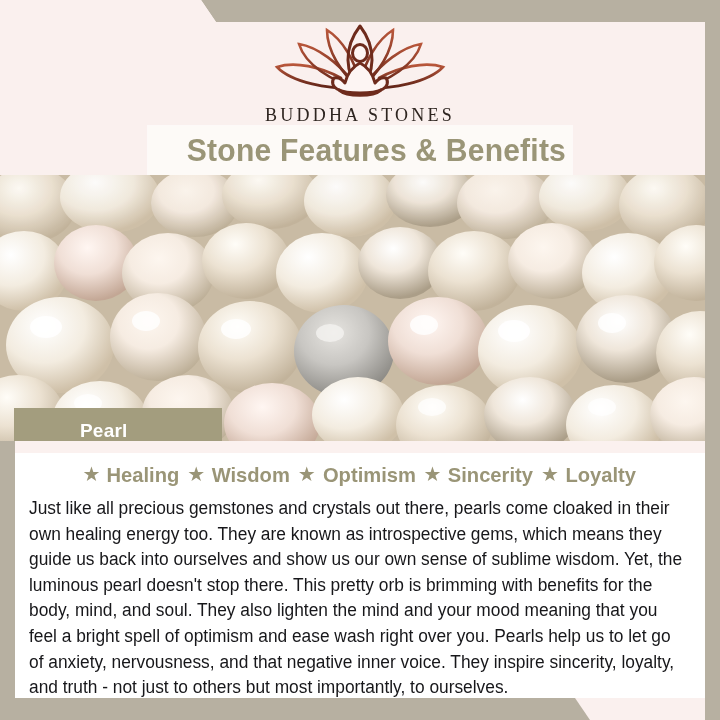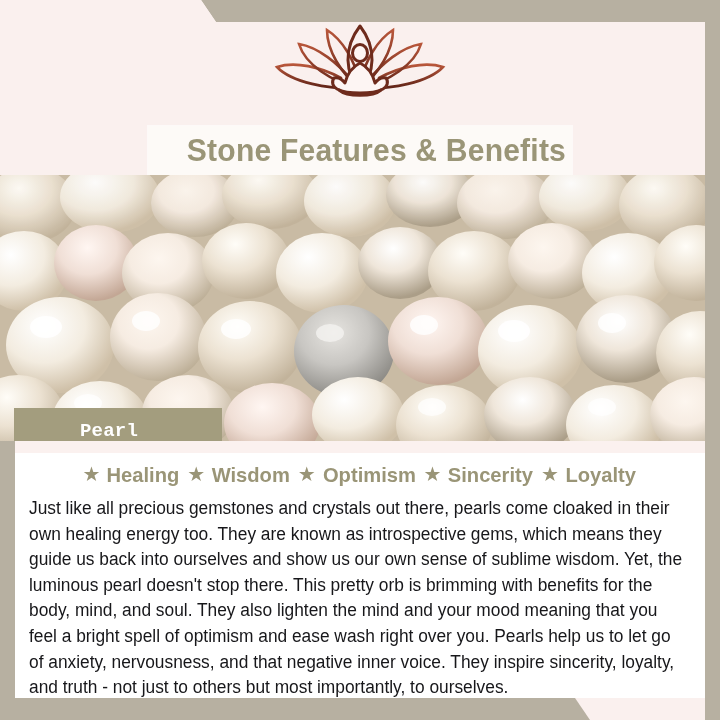--- a/index.html
+++ b/index.html
@@ -125,21 +125,21 @@
     position: absolute;
     left: 14px;
     top: 408px;
     width: 208px;
     height: 33px;
     background: #a39d7e;
     display: flex;
     align-items: center;
   }
   .stone-name {
-    font-family: Liberation Mono, monospace;
+    font-family: Liberation Sans, sans-serif;
     font-weight: bold;
     font-size: 19px;
     color: #ffffff;
     margin-left: 66px;
     letter-spacing: 0.2px;
     margin-top: 12px;
   }
 
   
   .content {
@@ -238,20 +238,21 @@
 
           <ellipse cx="91" cy="33" rx="7.5" ry="8.5" fill="#fdf5f3"></ellipse>
 
           <path d="M91 43 C 83 47, 78 55, 76 63 C 73 59, 69 57, 65 58 C 62 62, 64 67, 68 69
                    C 74 72, 83 73, 91 73 C 99 73, 108 72, 114 69 C 118 67, 120 62, 117 58
                    C 113 57, 109 59, 106 63 C 104 55, 99 47, 91 43 Z" fill="#fdf5f3"></path>
 
           <path d="M70 70 C 78 77, 104 77, 112 70"></path>
         </g>
       </svg>
+      <div class="logo-text">BUDDHA STONES</div>
     </div>
   </div>
 
   <div class="title-card">
     <div class="title-text">Stone Features &amp; Benefits</div>
   </div>
 
   <div class="hero">
     <svg width="705" height="266" viewBox="0 0 705 266">
       <defs>

